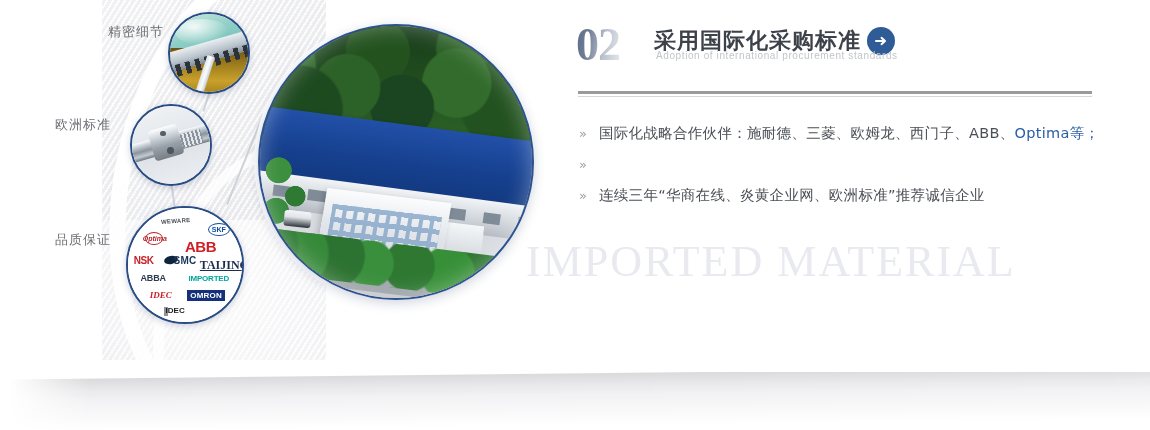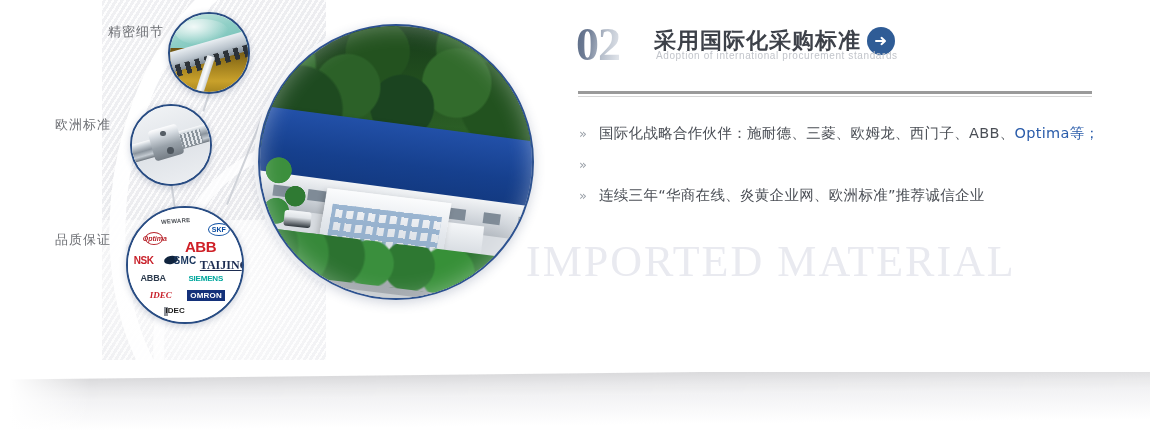--- a/index.html
+++ b/index.html
@@ -323,21 +323,21 @@
     <div class="brand b-weware">WEWARE</div>
     <div class="brand b-skf">SKF</div>
     <div class="brand b-optc"></div>
     <div class="brand b-opt">Optima</div>
     <div class="brand b-abb">ABB</div>
     <div class="brand b-nsk">NSK</div>
     <div class="brand b-smcd"></div>
     <div class="brand b-smc">SMC</div>
     <div class="brand b-taij">TAIJING</div>
     <div class="brand b-wagen">ABBA</div>
-    <div class="brand b-siem">SIEMENS</div>
+    <div class="brand b-siem">IMPORTED</div>
     <div class="brand b-abba">IDEC</div>
     <div class="brand b-omron">OMRON</div>
     <div class="brand b-idecbar"></div>
     <div class="brand b-idec">IDEC</div>
   </div>
 
   <div class="photo">
     <div class="forest"></div>
     <div class="roof"></div>
     <div class="wall">

